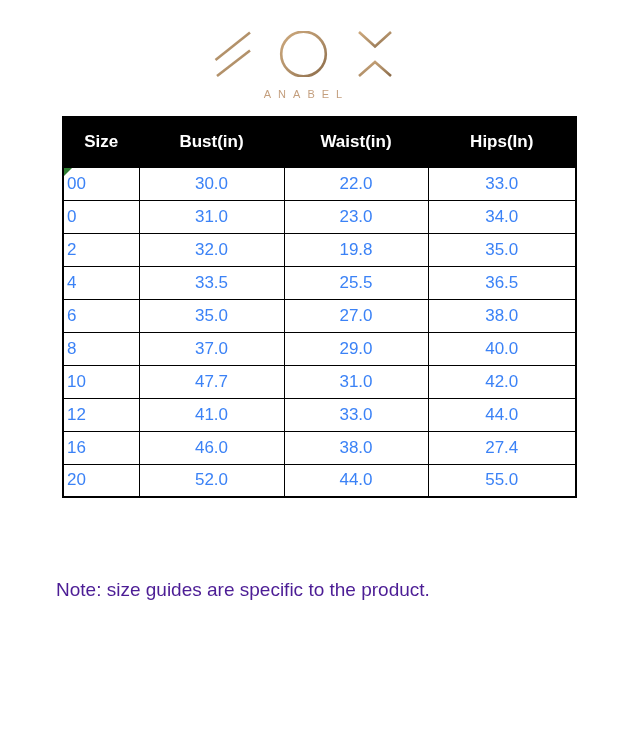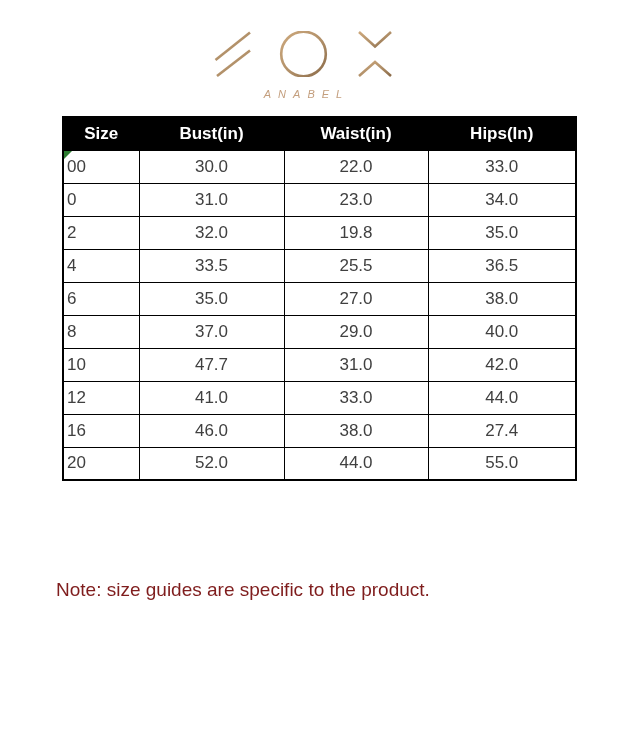--- a/index.html
+++ b/index.html
@@ -8,21 +8,20 @@
     background: #ffffff;
     font-family: "Liberation Sans", sans-serif;
     position: relative;
     overflow: hidden;
   }
   
   .logo-wrap {
     position: absolute;
     left: 214px; top: 31px;
     width: 178px;
-    font-style: italic;
   }
   .logo-svg { display: block; width: 178px; height: 46px; }
   .subtitle {
     margin-top: 11px;
     width: 178px;
     text-align: center;
     font-size: 11px;
     letter-spacing: 7px;
     padding-left: 7px; 
     color: #c49f7e;
@@ -41,27 +40,27 @@
   }
   table.size-table th, table.size-table td {
     border: 1px solid #000000;
     font-size: 17px;
     overflow: hidden;
   }
   table.size-table thead th {
     background: #000000;
     color: #ffffff;
     font-weight: bold;
-    height: 33px;
+    height: 50px;
     text-align: center;
     border-color: #000000;
   }
   table.size-table tbody td {
     height: 33px;
-    color: #404040;
+    color: #3b82f6;
     text-align: center;
     vertical-align: middle;
     background: #ffffff;
   }
   table.size-table tbody td.size-col {
     text-align: left;
     padding-left: 3px;
     position: relative;
   }
   .comment-marker {
@@ -69,21 +68,21 @@
     left: 0; top: 0;
     width: 0; height: 0;
     border-top: 8px solid #2e7d32;
     border-right: 8px solid transparent;
   }
   
   .note {
     position: absolute;
     left: 56px; top: 579px;
     font-size: 19px;
-    color: #7f1d1d;
+    color: #4c1d95;
   }
 </style>
 </head>
 <body>
 
 <div class="logo-wrap">
   <svg class="logo-svg" viewBox="0 0 178 46" aria-label="NOX">
     <defs>
       <linearGradient id="gold" x1="0" y1="0" x2="1" y2="1">
         <stop offset="0" stop-color="#cda87c"></stop>

